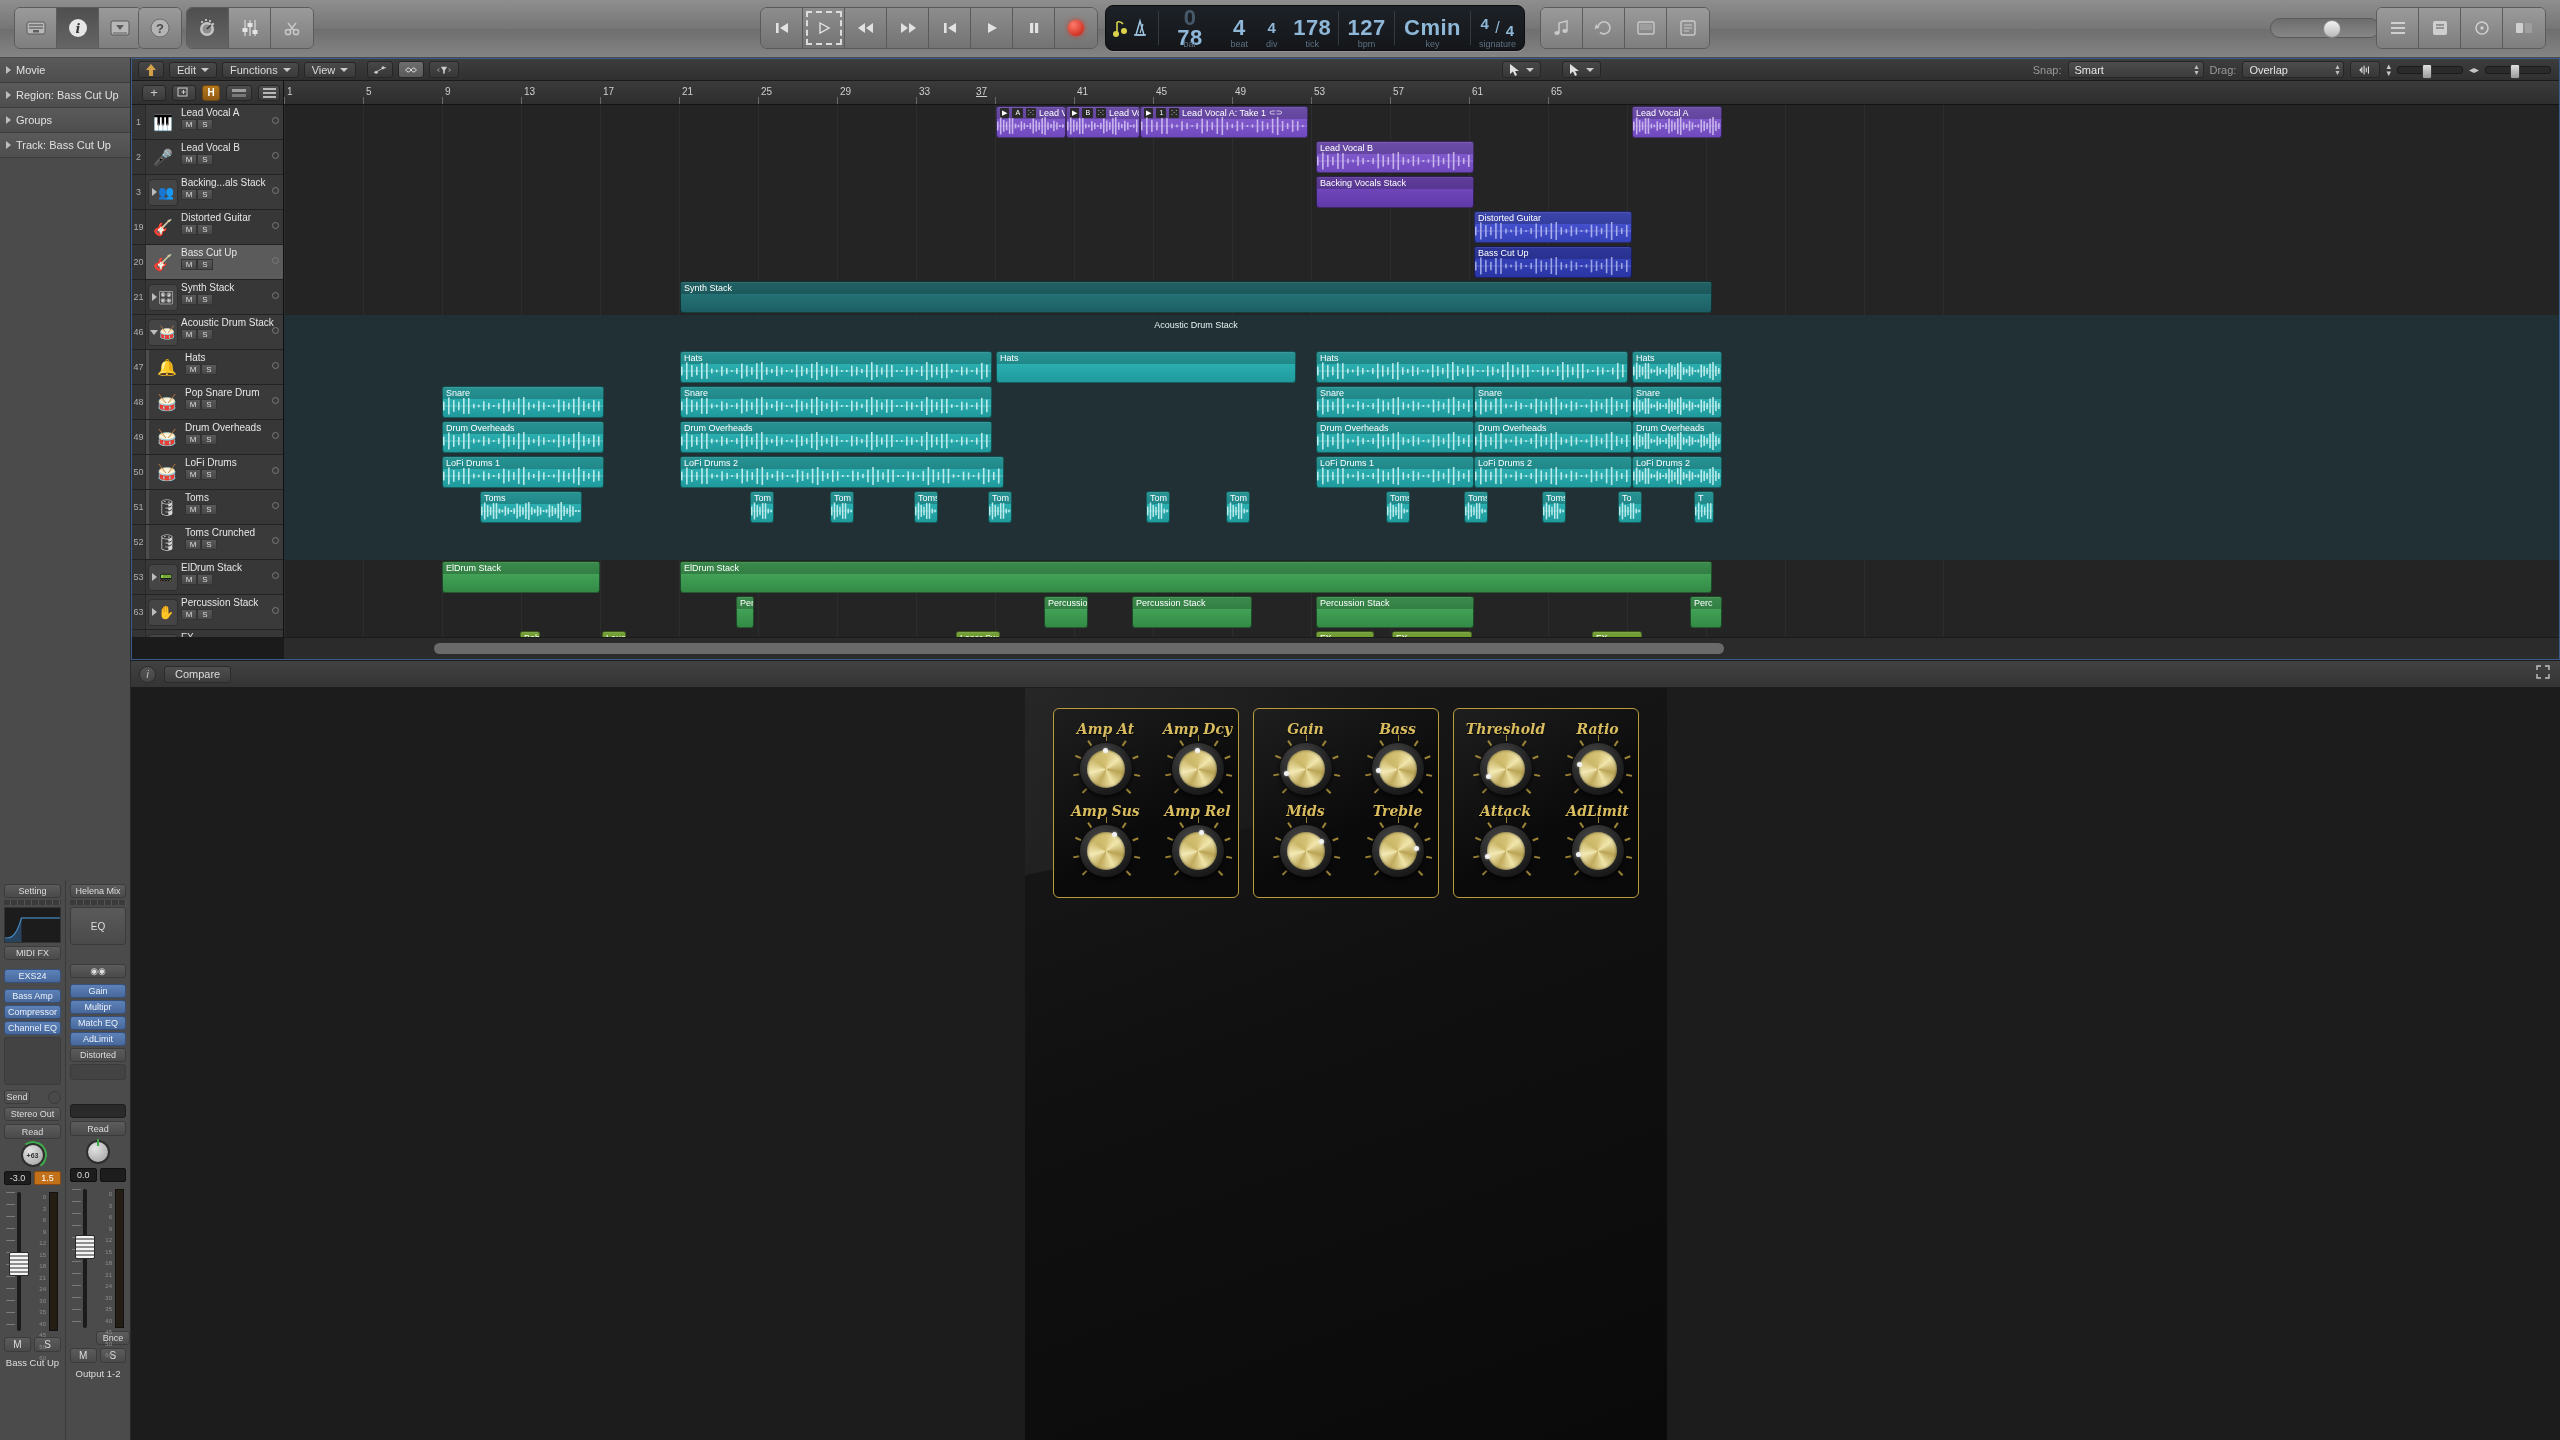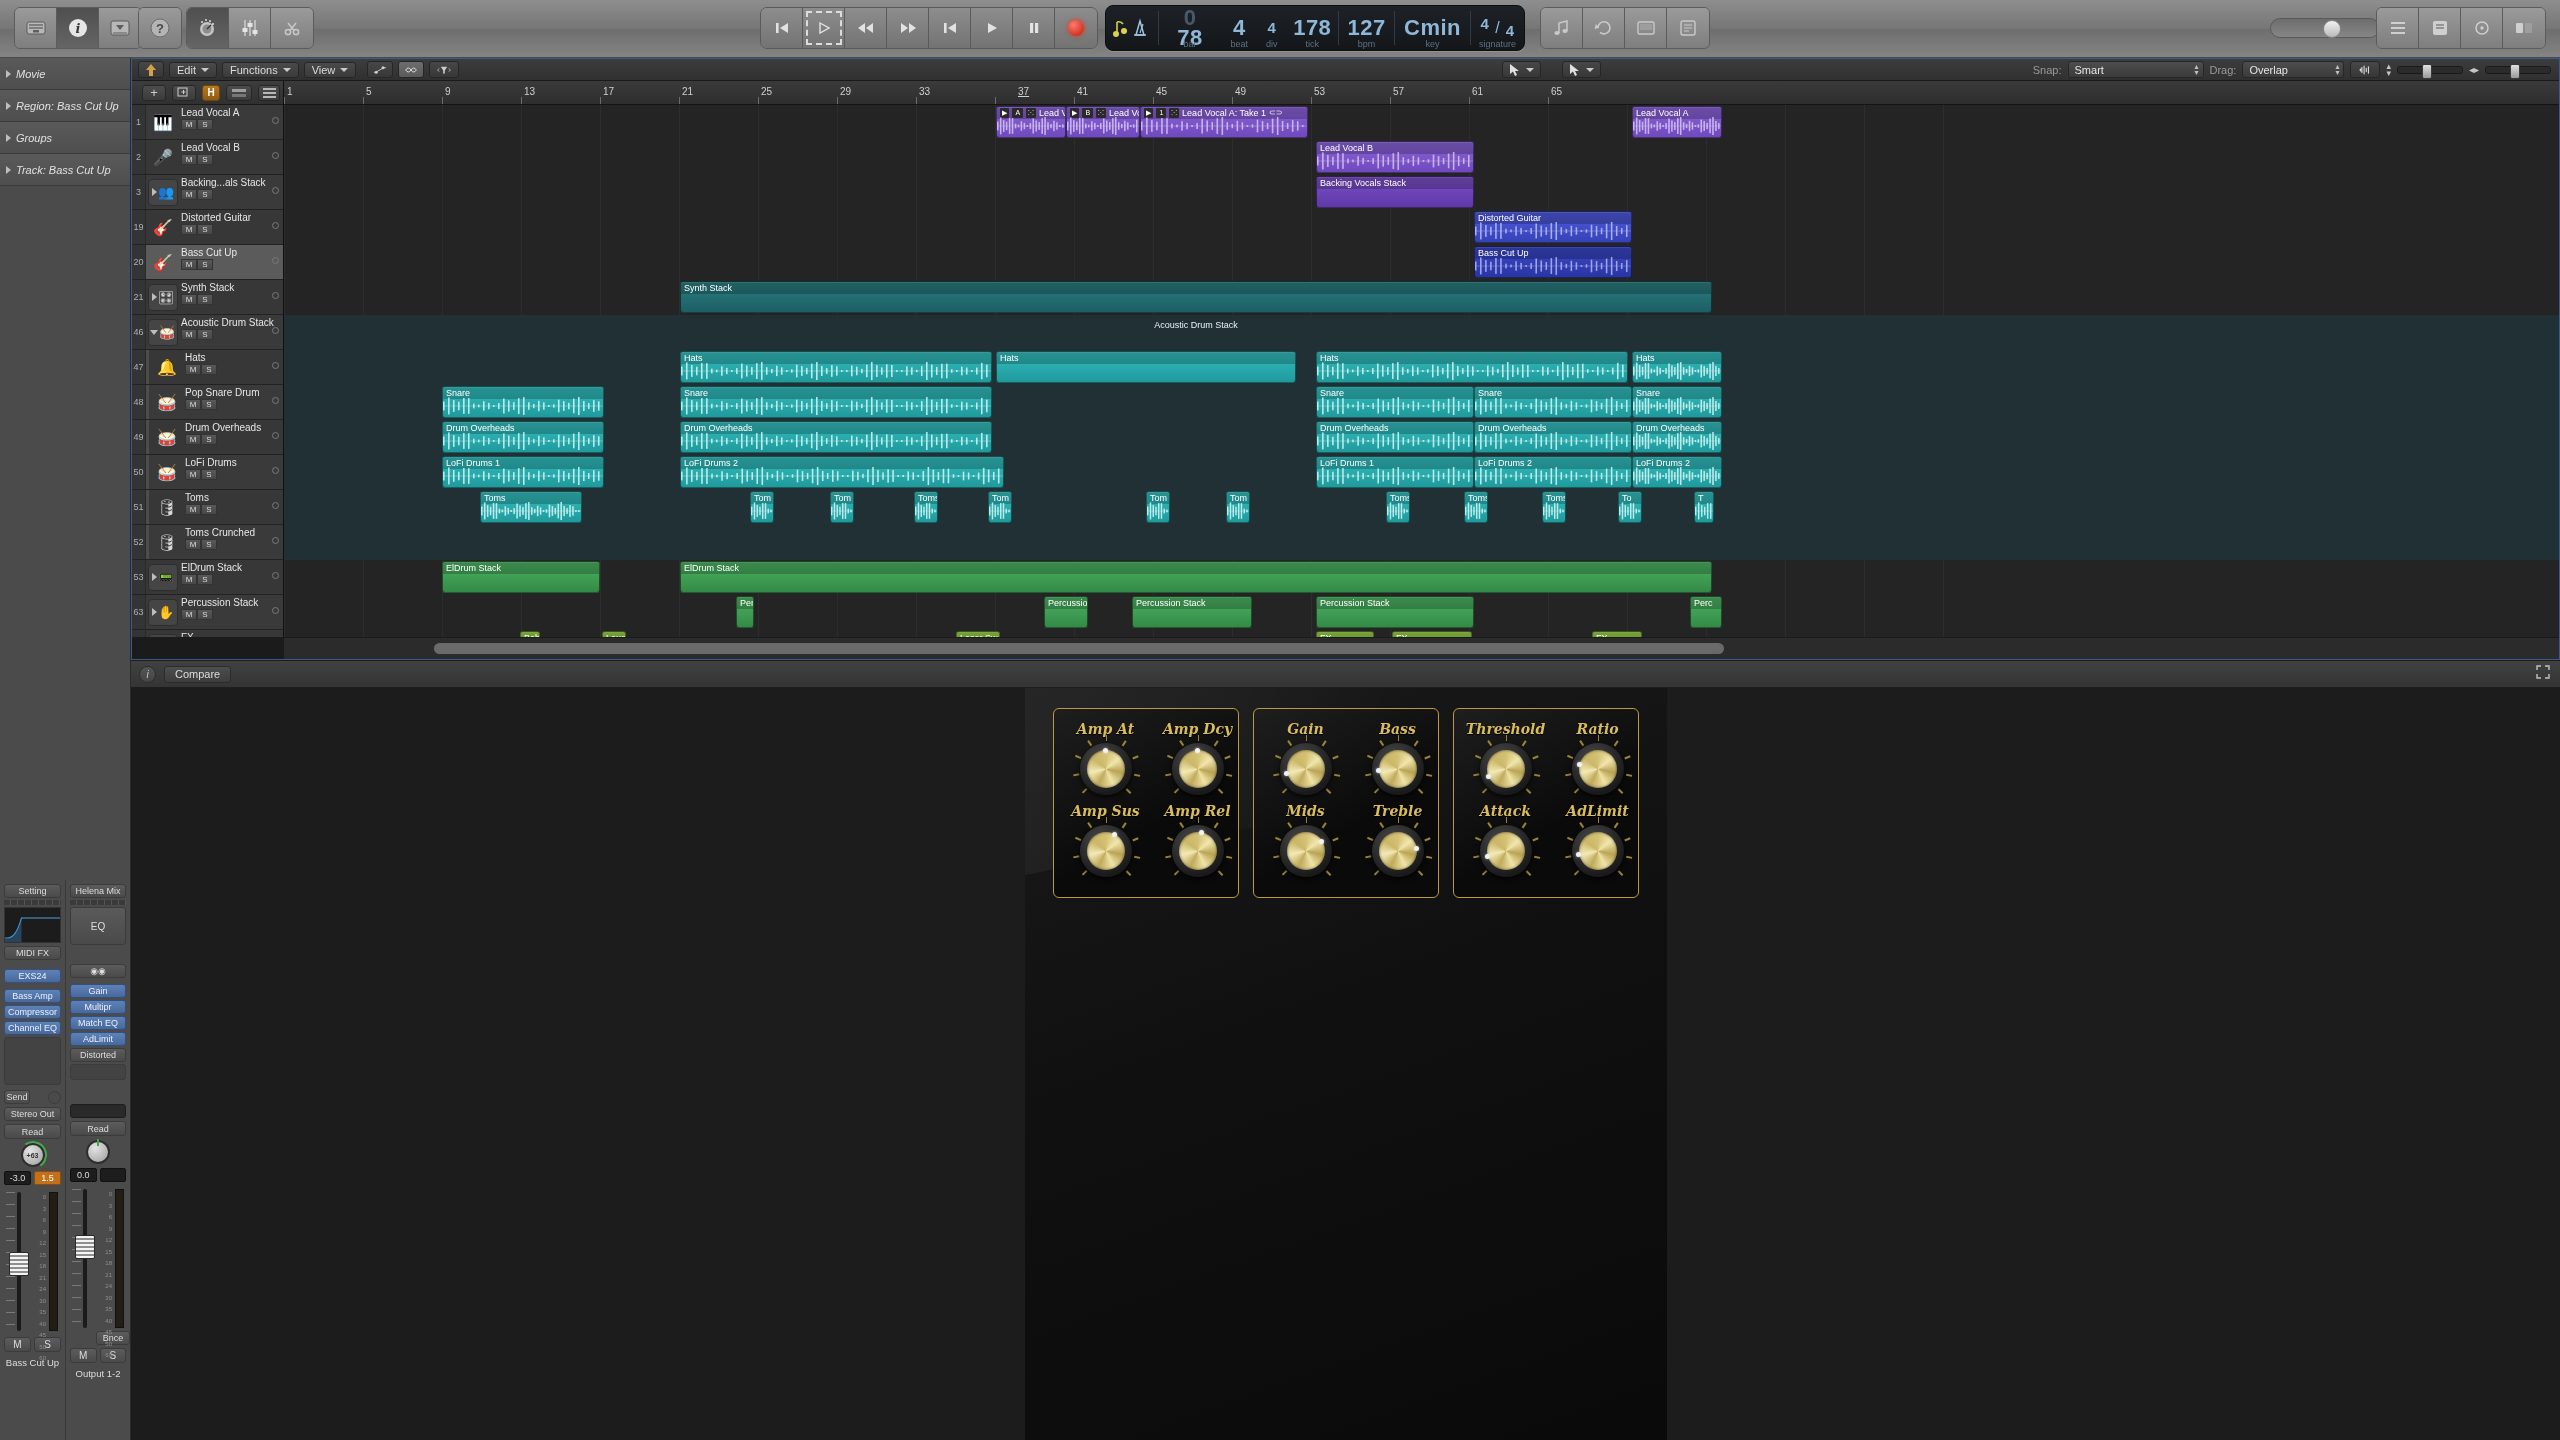--- a/index.html
+++ b/index.html
@@ -45,23 +45,23 @@
   .lcdrow { display:flex; align-items:baseline; gap:6px; }
 
   .mastervol { position:absolute; top:18px; right:180px; width:110px; height:20px;
     background:linear-gradient(#6d6d6d,#868686); border:1px solid #5a5a5a; border-radius:10px; }
   .mastervol::after{ content:""; position:absolute; left:52px; top:1px; width:16px; height:16px;
     border-radius:50%; background:linear-gradient(#f2f2f2,#b9b9b9); border:1px solid #888; }
 
   
   .inspector { position:absolute; left:0; top:58px; width:131px; bottom:0; background:#4b4b4b;
     border-right:1px solid #2a2a2a; }
-  .insp-row { height:32px; background:linear-gradient(#5a5a5a,#4e4e4e);
+  .insp-row { height:25px; background:linear-gradient(#5a5a5a,#4e4e4e);
     border-bottom:1px solid #3c3c3c; display:flex; align-items:center; padding-left:6px;
-    font-size:11px; color:#e0e0e0; cursor:pointer;font-style:italic; }
+    font-size:11px; color:#e0e0e0; cursor:pointer; }
   .tri { width:0;height:0;border-left:5px solid #bdbdbd;border-top:4px solid transparent;
     border-bottom:4px solid transparent; margin-right:5px; }
   .tri.down { border-left:4px solid transparent;border-right:4px solid transparent;
     border-top:5px solid #bdbdbd; border-bottom:none; }
 
   
   .strips { position:absolute; left:0; bottom:0; width:131px; height:560px; display:flex; }
   .strip { width:65px; padding:4px 4px 0; position:relative; }
   .strip.b { border-left:1px solid #3a3a3a; }
   .cbtn { height:14px; margin-bottom:2px; background:linear-gradient(#5c5c5c,#4a4a4a);
@@ -717,21 +717,21 @@
       <div class="rulernum" style="left: 319px;">17</div>
       <div class="rulertick" style="left: 316px;"></div>
       <div class="rulernum" style="left: 398px;">21</div>
       <div class="rulertick" style="left: 395px;"></div>
       <div class="rulernum" style="left: 477px;">25</div>
       <div class="rulertick" style="left: 474px;"></div>
       <div class="rulernum" style="left: 556px;">29</div>
       <div class="rulertick" style="left: 553px;"></div>
       <div class="rulernum" style="left: 635px;">33</div>
       <div class="rulertick" style="left: 632px;"></div>
-      <div class="rulernum" style="left: 734px; text-decoration: underline;">37</div>
+      <div class="rulernum" style="left: 692px; text-decoration: underline;">37</div>
       <div class="rulertick" style="left: 711px;"></div>
       <div class="rulernum" style="left: 793px;">41</div>
       <div class="rulertick" style="left: 790px;"></div>
       <div class="rulernum" style="left: 872px;">45</div>
       <div class="rulertick" style="left: 869px;"></div>
       <div class="rulernum" style="left: 951px;">49</div>
       <div class="rulertick" style="left: 948px;"></div>
       <div class="rulernum" style="left: 1030px;">53</div>
       <div class="rulertick" style="left: 1027px;"></div>
       <div class="rulernum" style="left: 1109px;">57</div>

